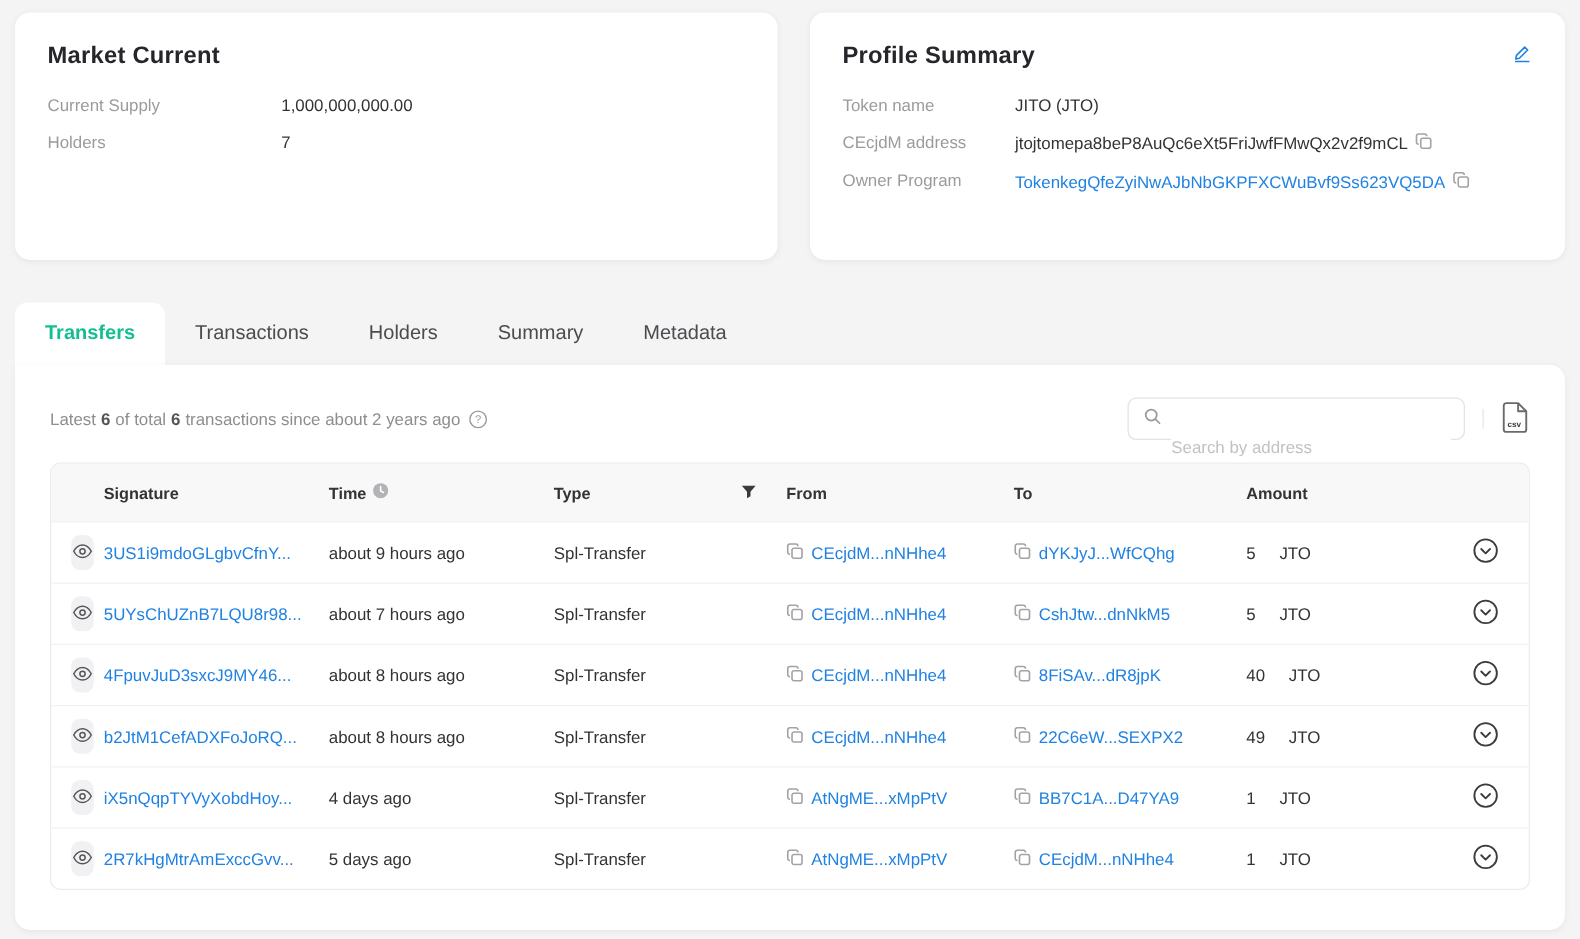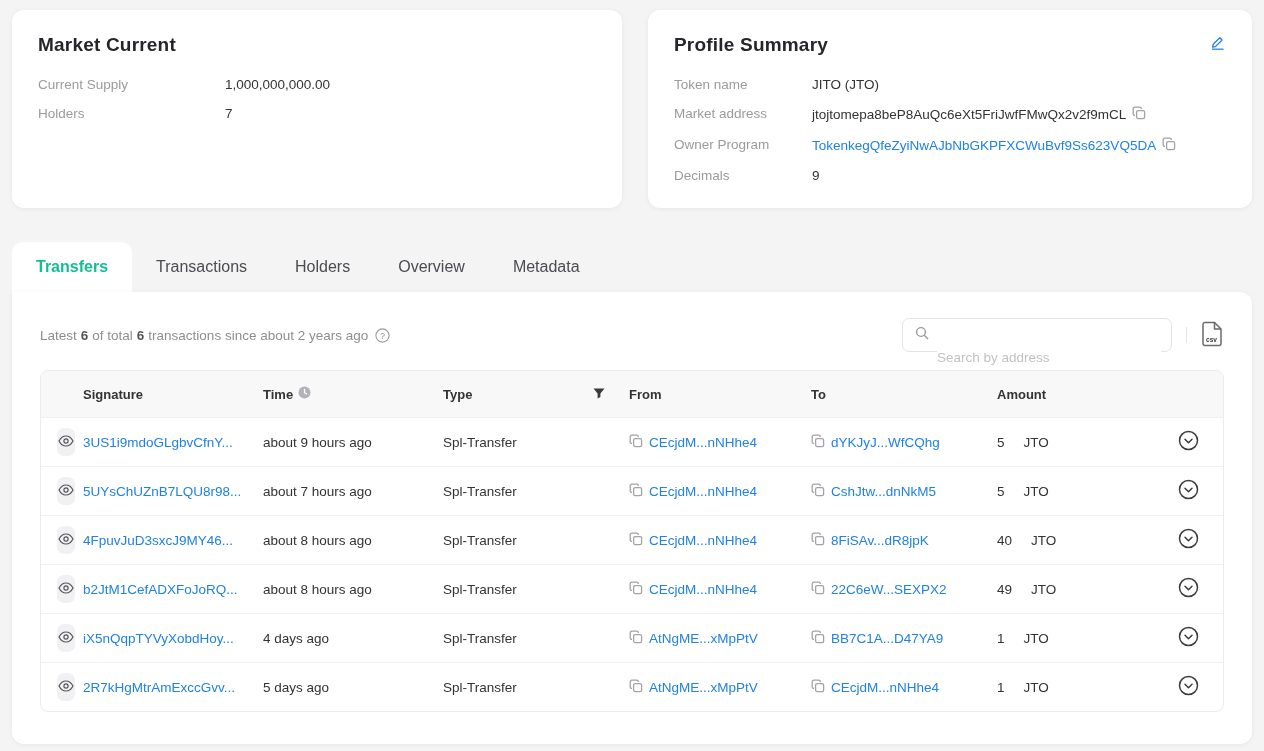--- a/index.html
+++ b/index.html
@@ -105,21 +105,21 @@
           <line x1="3" y1="15.2" x2="14.5" y2="15.2" stroke="#2082e2" stroke-width="1.3"></line>
         </svg>
       </span>
     </button>
   </div>
   <div class="kv">
     <div class="k">Token name</div>
     <div class="v">JITO (JTO)</div>
   </div>
   <div class="kv">
-    <div class="k">Market address</div>
+    <div class="k">CEcjdM address</div>
     <div class="v">
       <span>jtojtomepa8beP8AuQc6eXt5FriJwfFMwQx2v2f9mCL</span>
       <button class="icon-btn">
         <span>
           <svg width="14" height="14" viewBox="0 0 14 14" fill="none" stroke="#a3a3a7" stroke-width="1.3">
             <rect x="4.6" y="4.6" width="8" height="8" rx="1.6"></rect>
             <path d="M3 9.4 H2.8 A1.6 1.6 0 0 1 1.2 7.8 V2.8 A1.6 1.6 0 0 1 2.8 1.2 H7.8 A1.6 1.6 0 0 1 9.4 2.8 V3"></path>
           </svg>
         </span>
       </button>
@@ -132,31 +132,27 @@
       <button class="icon-btn">
         <span>
           <svg width="14" height="14" viewBox="0 0 14 14" fill="none" stroke="#a3a3a7" stroke-width="1.3">
             <rect x="4.6" y="4.6" width="8" height="8" rx="1.6"></rect>
             <path d="M3 9.4 H2.8 A1.6 1.6 0 0 1 1.2 7.8 V2.8 A1.6 1.6 0 0 1 2.8 1.2 H7.8 A1.6 1.6 0 0 1 9.4 2.8 V3"></path>
           </svg>
         </span>
       </button>
     </div>
   </div>
-  <div class="kv">
-    <div class="k">Decimals</div>
-    <div class="v">9</div>
-  </div>
 </div>
 
 <div class="tabs">
   <div class="tab active">Transfers</div>
   <div class="tab">Transactions</div>
   <div class="tab">Holders</div>
-  <div class="tab">Overview</div>
+  <div class="tab">Summary</div>
   <div class="tab">Metadata</div>
 </div>
 
 <div class="panel">
 
   <div class="toolbar">
     <div class="summary">
       <span>Latest</span>
       <b>6</b>
       <span>of total</span>

